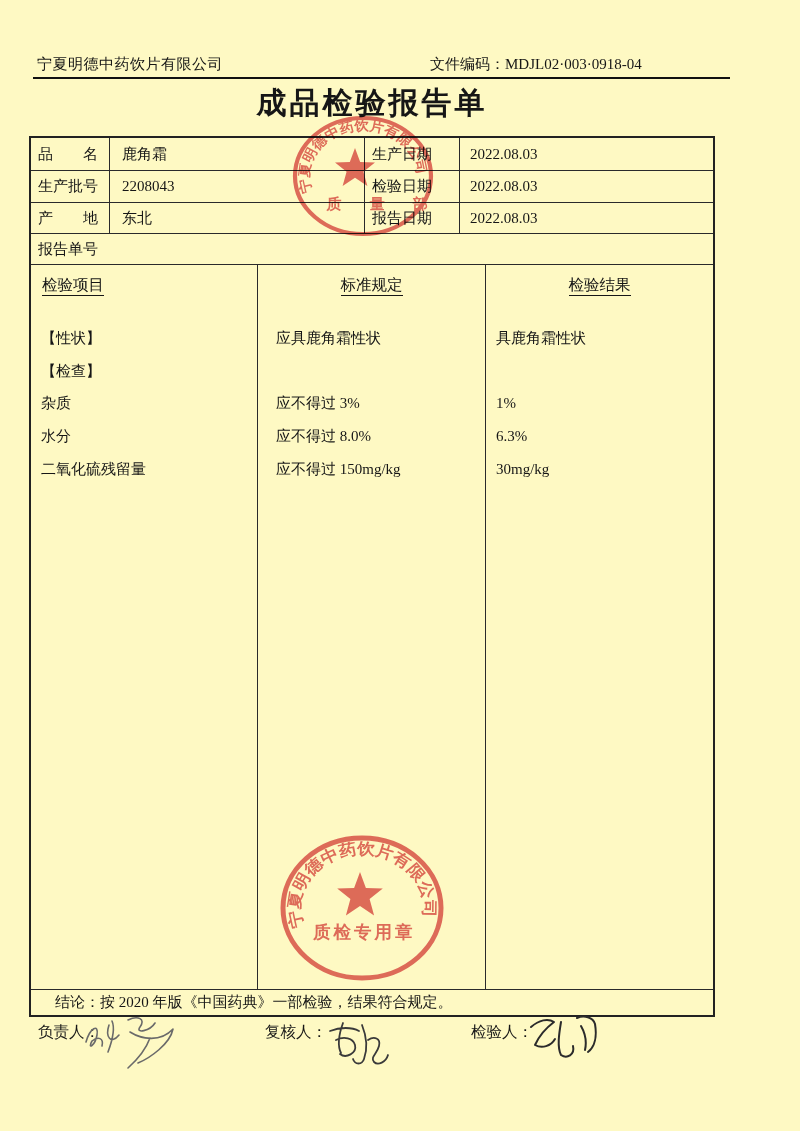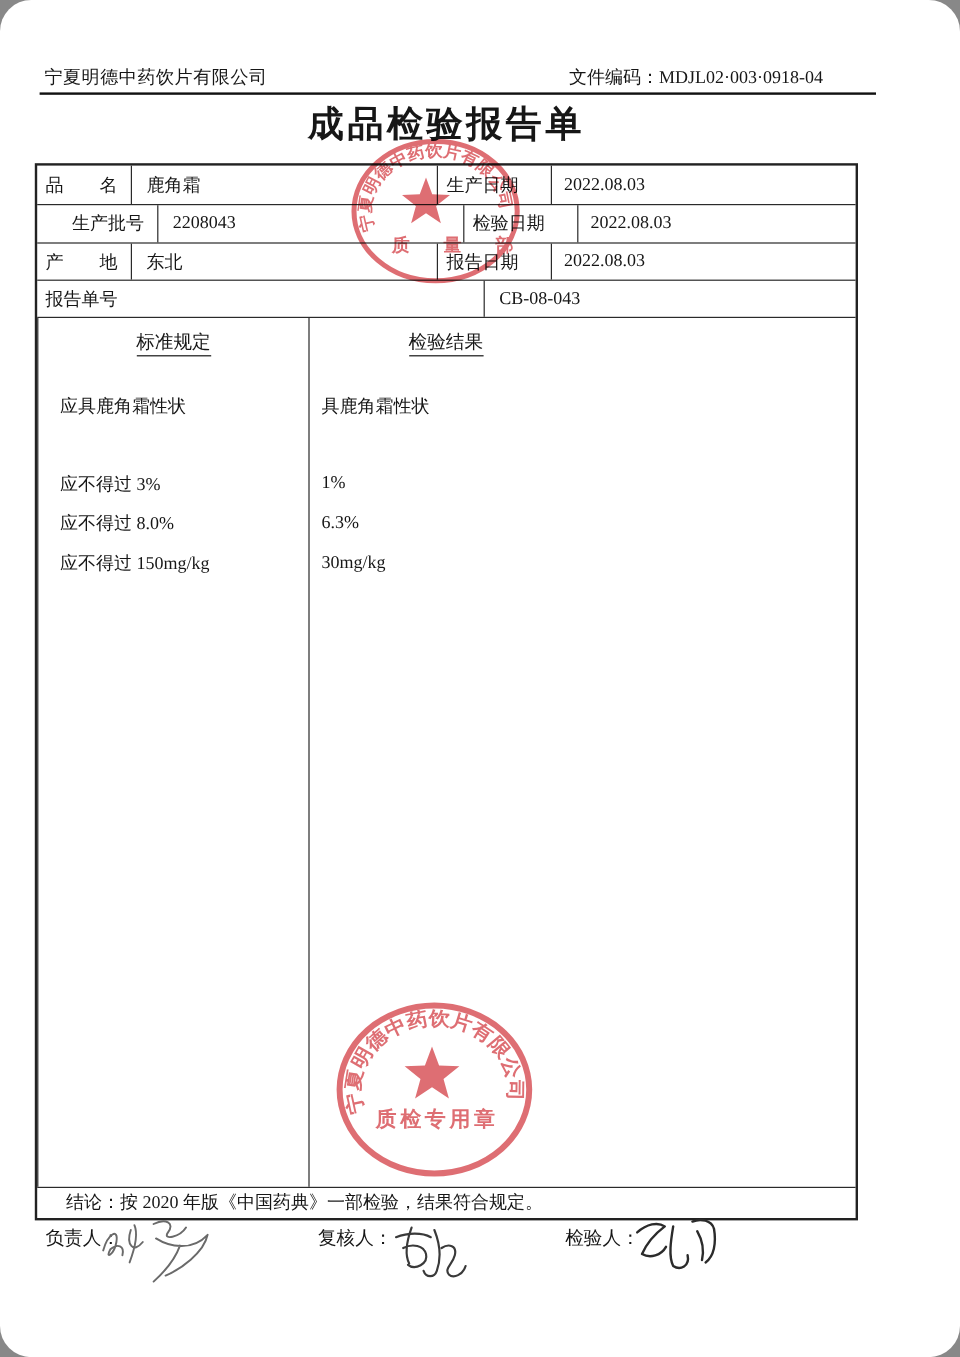--- a/index.html
+++ b/index.html
@@ -1,34 +1,33 @@
 <!DOCTYPE html>
 <html><head>
 <meta charset="utf-8">
 <style>
   * { margin:0; padding:0; box-sizing:border-box; }
   html,body { background:#888; }
   .page {
     position:relative; width:800px; height:1131px; margin:0 auto;
-    background:#ffffff; overflow:hidden;
+    background:#fef9c3; overflow:hidden;
     font-family:"Liberation Serif","DejaVu Serif",serif;
     color:#161616;
-    border-radius:26px;
   }
   
   .company-name { position:absolute; left:37px; top:55px; font-size:15px; letter-spacing:.5px; }
-  .doc-code { position:absolute; left:430px; top:55px; width:300px; text-align:center; font-size:15px; }
+  .doc-code { position:absolute; left:430px; top:55px; width:300px; text-align:left; font-size:15px; }
   .header-rule { position:absolute; left:33px; top:77px; width:697px; height:2px; background:#111; }
   .doc-title { position:absolute; left:31px; top:83px; width:682px; text-align:center;
                font-size:30px; font-weight:bold; letter-spacing:3px; }
   
   .doc-table { position:absolute; left:29px; top:136px; width:686px; border:2px solid #222; background:transparent; }
   .info-row { display:grid; grid-template-columns:78px 255px 95px 254px; }
   .info-row.r1 { height:32px; }
-  .info-row.r2 { height:32px; border-top:1.5px solid #2a2a2a;padding-left:22px; }
+  .info-row.r2 { height:32px; border-top:1.5px solid #2a2a2a; }
   .info-row.r3 { height:31px; border-top:1.5px solid #2a2a2a; }
   .info-row.r4 { height:31px; border-top:1.5px solid #2a2a2a; grid-template-columns:333px 349px;gap:39px; }
   .cell { display:flex; align-items:center; font-size:15px; overflow:hidden; white-space:nowrap; }
   .cell.bl { border-left:1.5px solid #2a2a2a; }
   .cell.label { padding:0 7px; }
   .cell.value { padding-left:12px; }
   .cell.value2 { padding-left:10px; }
   
   .section-grid { display:grid; grid-template-columns:226px 228px 228px; height:725px; border-top:1.5px solid #2a2a2a; }
   .section-col { position:relative; }
@@ -83,25 +82,34 @@
 
     <div class="info-row r3">
       <div class="cell label">产　　地</div>
       <div class="cell value bl">东北</div>
       <div class="cell label bl">报告日期</div>
       <div class="cell value2 bl">2022.08.03</div>
     </div>
 
     <div class="info-row r4">
       <div class="cell label">报告单号</div>
-      <div class="cell value bl">CB-08-043</div>
     </div>
 
     <div class="section-grid">
 
+      <div class="section-col pad-a">
+        <div class="col-header left"><span>检验项目</span></div>
+        <div class="items">
+          <div class="item-row">【性状】</div>
+          <div class="item-row">【检查】</div>
+          <div class="item-row">杂质</div>
+          <div class="item-row">水分</div>
+          <div class="item-row">二氧化硫残留量</div>
+        </div>
+      </div>
 
       <div class="section-col bl pad-b">
         <div class="col-header center"><span>标准规定</span></div>
         <div class="items">
           <div class="item-row">应具鹿角霜性状</div>
           <div class="item-row"></div>
           <div class="item-row">应不得过 3%</div>
           <div class="item-row">应不得过 8.0%</div>
           <div class="item-row">应不得过 150mg/kg</div>
         </div>

